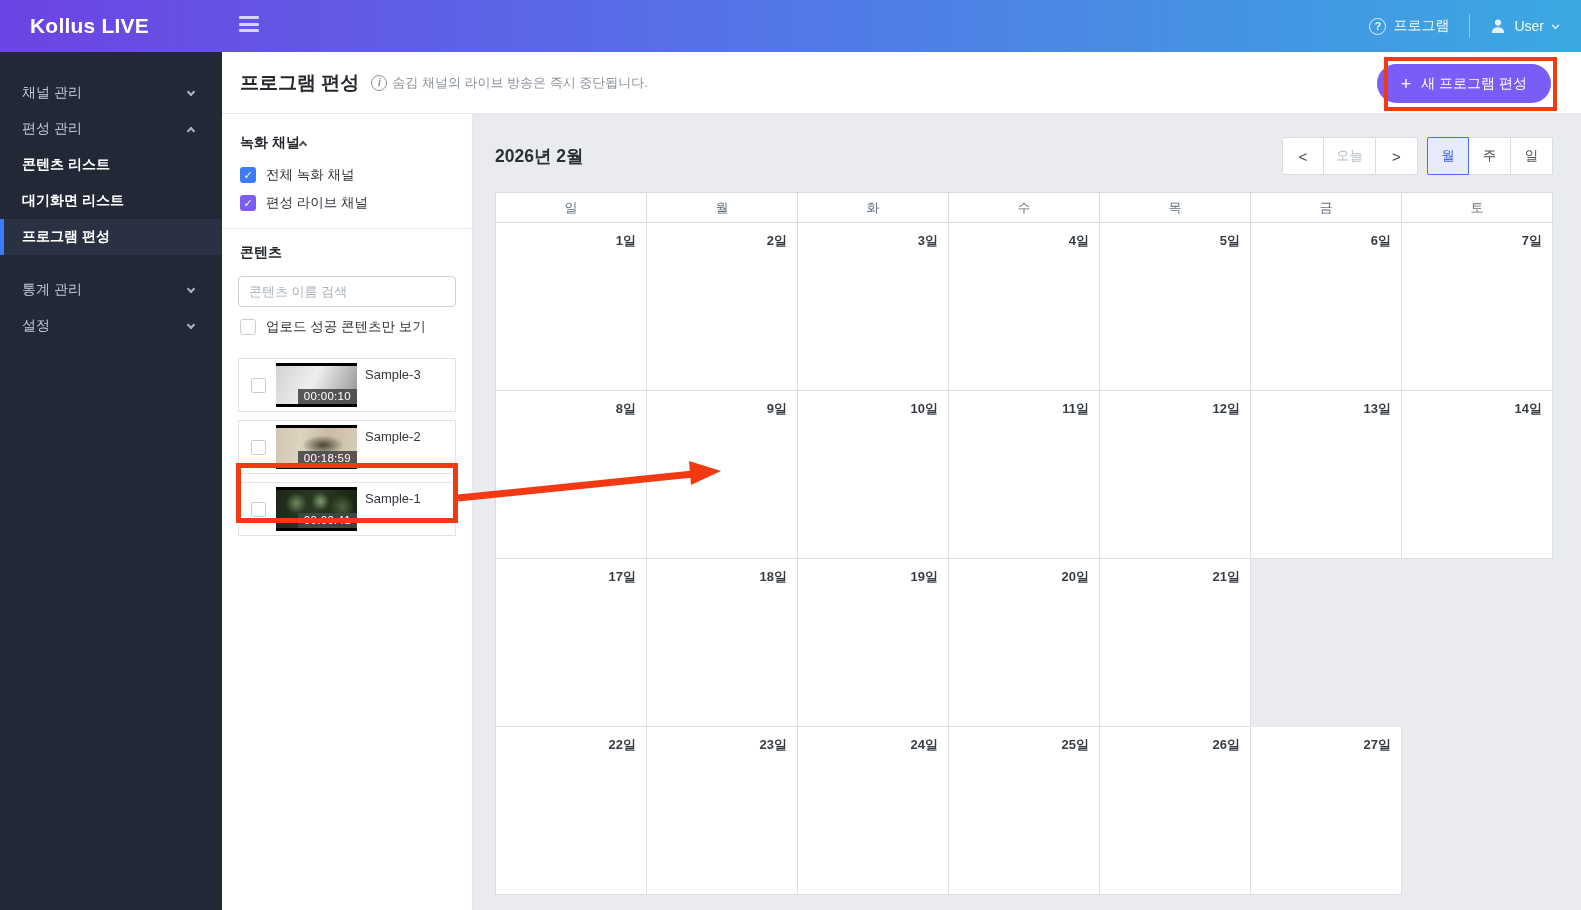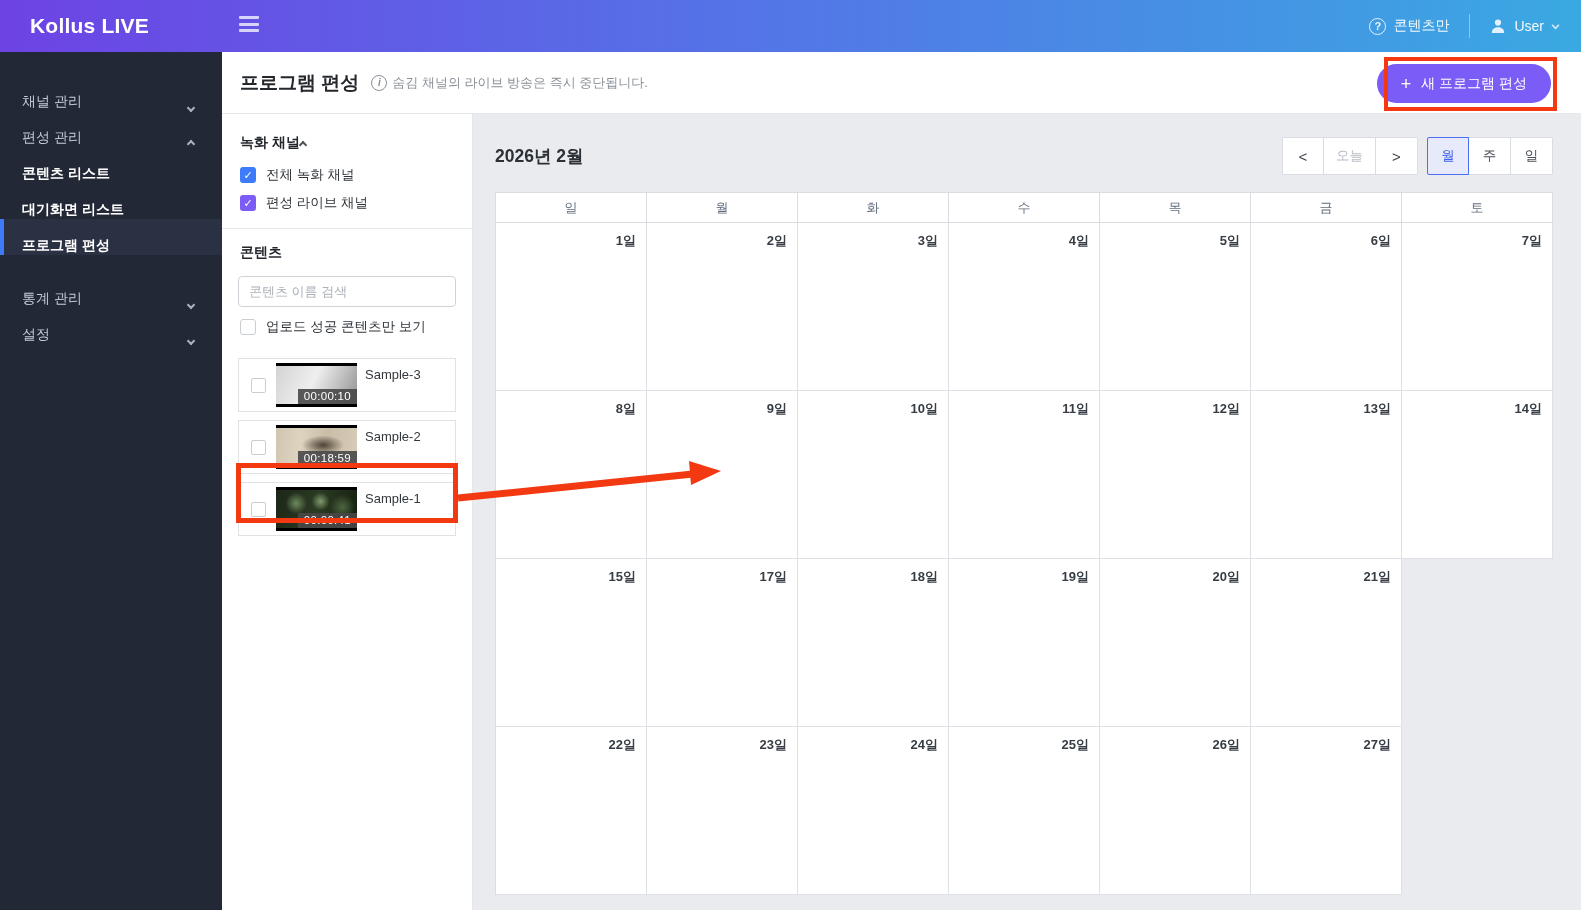--- a/index.html
+++ b/index.html
@@ -19,21 +19,21 @@
     display:inline-flex; align-items:center; justify-content:center; font-size:11px; font-weight:bold; margin-right:7px; color:rgba(255,255,255,.9); }
   .tb-divider { width:1px; height:24px; background:rgba(255,255,255,.4); margin:0 20px; }
   .user-icon { width:16px; height:16px; margin-right:8px; }
   .chev { display:inline-block; width:7px; height:7px; border-left:2px solid currentColor; border-bottom:2px solid currentColor; }
   .chev.down { transform:rotate(-45deg); margin-top:-3px; }
   .chev.up { transform:rotate(135deg); margin-top:4px; }
   .user-caret { margin-left:8px; color:rgba(255,255,255,.75); transform:rotate(-45deg) scale(.8); margin-top:-2px; }
 
   
   .sidebar { position:absolute; top:52px; left:0; width:222px; bottom:0; background:#222836; padding-top:23px; z-index:5; }
-  .side-item { height:36px; display:flex; align-items:flex-end; padding:0 22px; color:#c4cbd5; font-size:14px; cursor:pointer; position:relative; }
+  .side-item { height:36px; display:flex; align-items:center; padding:0 22px; color:#c4cbd5; font-size:14px; cursor:pointer; position:relative; }
   .side-item .chev { width:6px; height:6px; color:#aab2bd; position:absolute; right:28px; }
   .side-item.sub { color:#fff; font-weight:bold; }
   .side-item.active { background:#2a3143; border-left:4px solid #3e7bf7; padding-left:18px; }
   .side-gap { height:17px; }
 
   
   .page-header { position:absolute; top:52px; left:222px; right:0; height:62px; background:#fff;
     border-bottom:1px solid #e5e8ec; display:flex; align-items:center; z-index:4; }
   .page-title { margin-left:18px; font-size:19px; font-weight:bold; color:#24282d; }
   .info-icon { width:16px; height:16px; border:1px solid #8a9099; border-radius:50%; color:#8a9099;
@@ -108,21 +108,21 @@
 <div class="topbar">
   <div class="logo">Kollus LIVE</div>
   <div class="hamburger">
       <i></i>
       <i></i>
       <i></i>
     </div>
   <div class="topbar-right">
     <div class="tb-item">
       <span class="q-icon">?</span>
-      <span>콘텐츠만</span>
+      <span>프로그램</span>
     </div>
     <div class="tb-divider"></div>
     <div class="tb-item">
       <svg class="user-icon" viewBox="0 0 16 16">
         <circle cx="8" cy="4.6" r="3.1" fill="rgba(255,255,255,.85)"></circle>
         <path d="M1.8 15 C1.8 10.8 5 9.2 8 9.2 C11 9.2 14.2 10.8 14.2 15 Z" fill="rgba(255,255,255,.85)"></path>
       </svg>
       <span>User</span>
       <span class="chev user-caret"></span>
     </div>
@@ -258,21 +258,20 @@
     <div class="grid-row">
       <div class="day-cell"><span>8일</span></div>
       <div class="day-cell"><span>9일</span></div>
       <div class="day-cell"><span>10일</span></div>
       <div class="day-cell"><span>11일</span></div>
       <div class="day-cell"><span>12일</span></div>
       <div class="day-cell"><span>13일</span></div>
       <div class="day-cell"><span>14일</span></div>
     </div>
     <div class="grid-row">
-      <div class="day-cell"><span>15일</span></div>
       <div class="day-cell"><span>17일</span></div>
       <div class="day-cell"><span>18일</span></div>
       <div class="day-cell"><span>19일</span></div>
       <div class="day-cell"><span>20일</span></div>
       <div class="day-cell"><span>21일</span></div>
     </div>
     <div class="grid-row">
       <div class="day-cell"><span>22일</span></div>
       <div class="day-cell"><span>23일</span></div>
       <div class="day-cell"><span>24일</span></div>

